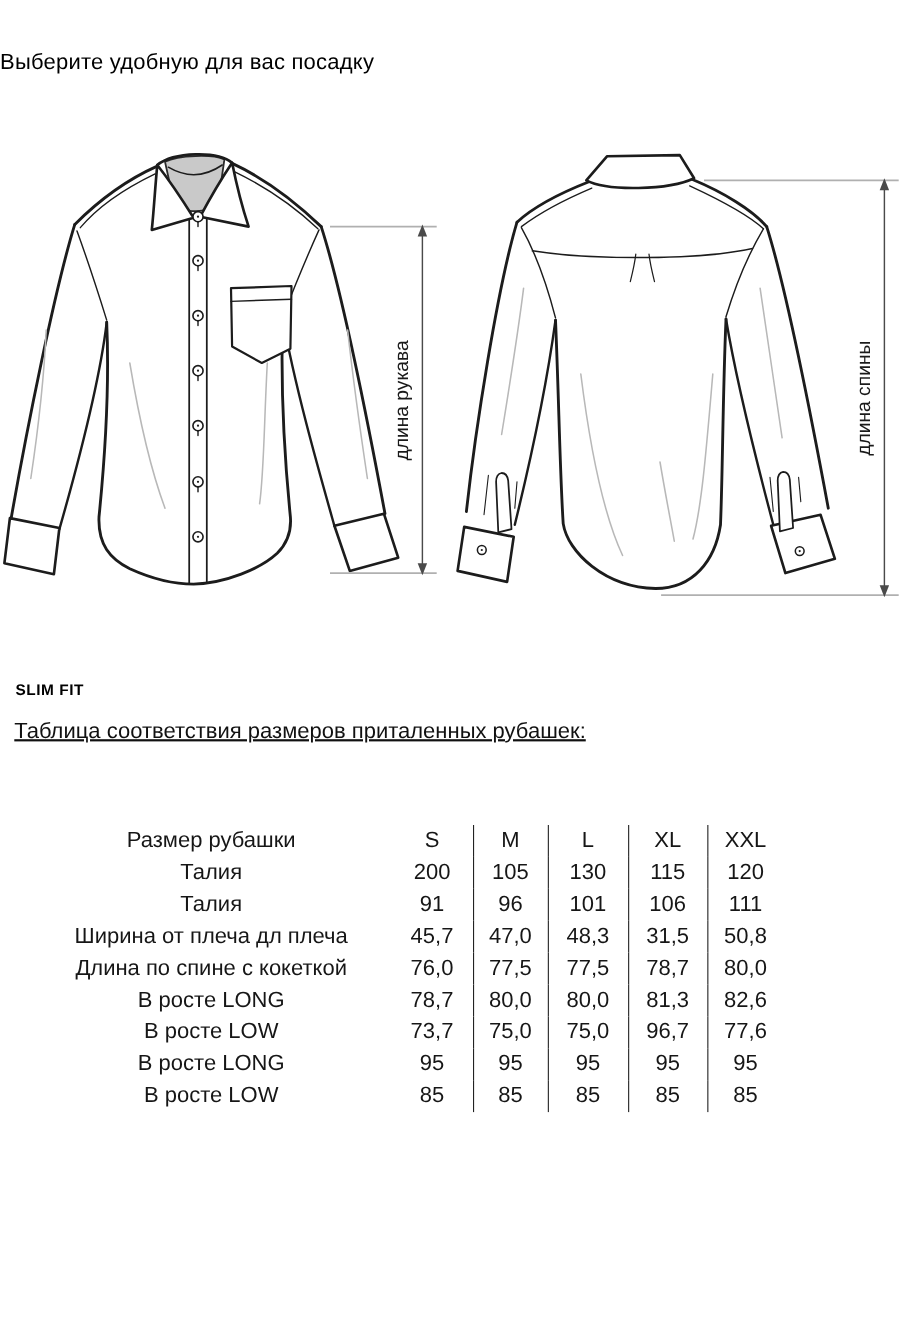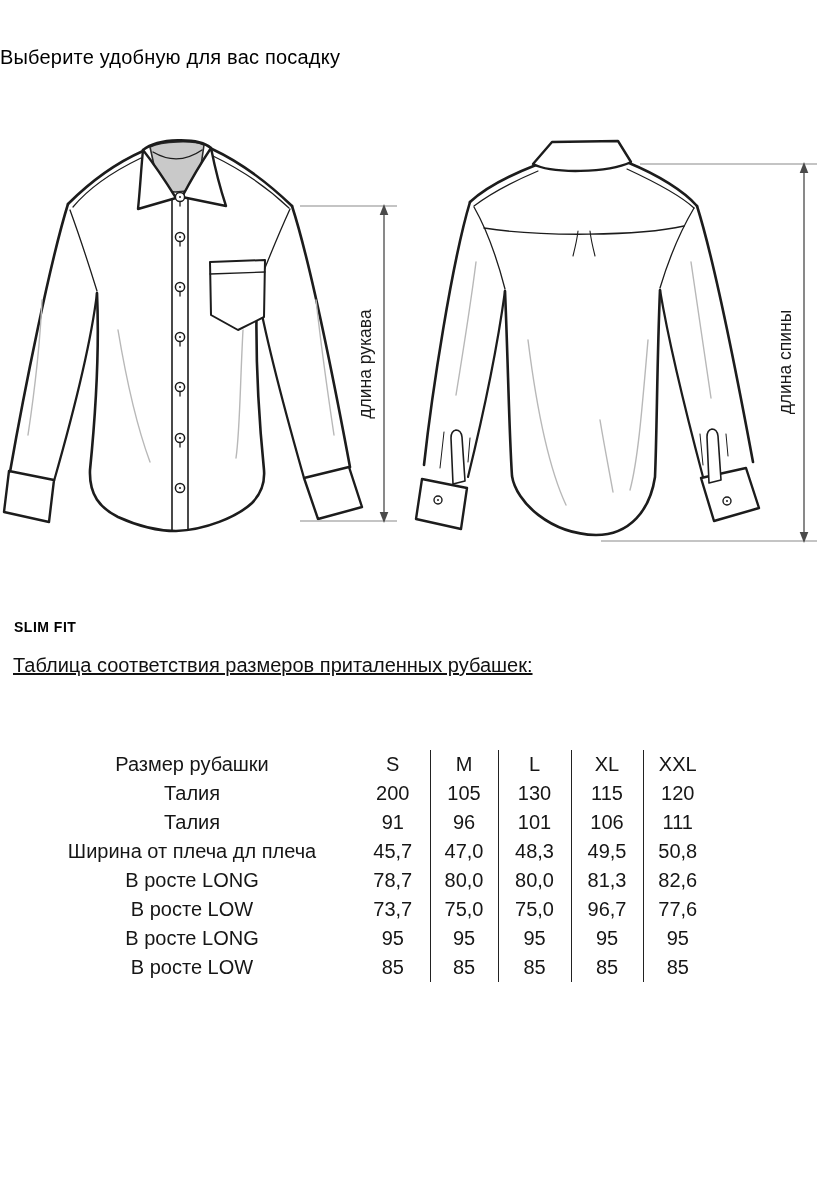--- a/index.html
+++ b/index.html
@@ -205,22 +205,30 @@
         <td>96</td>
         <td>101</td>
         <td>106</td>
         <td>111</td>
       </tr>
       <tr>
         <td class="lbl">Ширина от плеча дл плеча</td>
         <td>45,7</td>
         <td>47,0</td>
         <td>48,3</td>
-        <td>49,5</td>
+        <td>31,5</td>
         <td>50,8</td>
+      </tr>
+      <tr>
+        <td class="lbl">Длина по спине с кокеткой</td>
+        <td>76,0</td>
+        <td>77,5</td>
+        <td>77,5</td>
+        <td>78,7</td>
+        <td>80,0</td>
       </tr>
       <tr>
         <td class="lbl">В росте LONG</td>
         <td>78,7</td>
         <td>80,0</td>
         <td>80,0</td>
         <td>81,3</td>
         <td>82,6</td>
       </tr>
       <tr>

